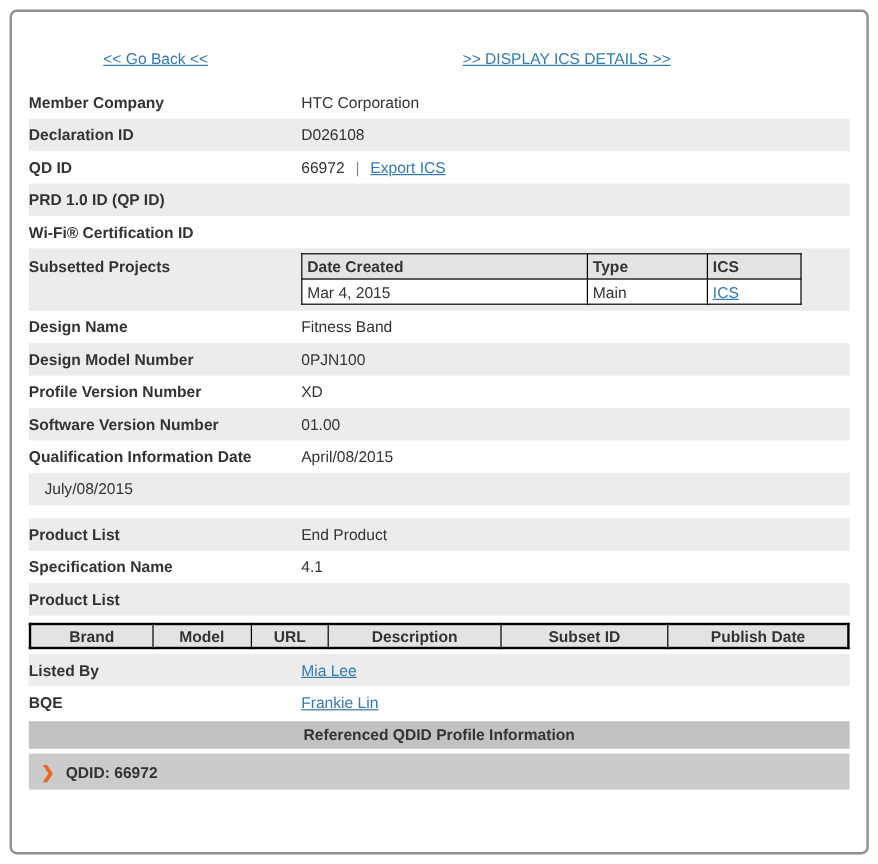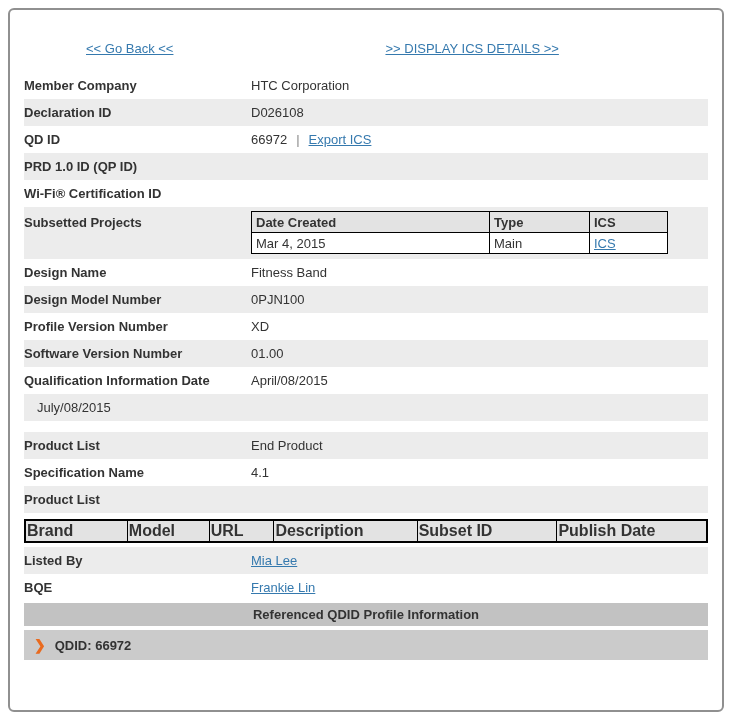--- a/index.html
+++ b/index.html
@@ -41,21 +41,21 @@
   .stable { border-collapse: collapse; margin-left: 13px; background: #ffffff; border: 1px solid #000; }
   .stable th, .stable td { border: 1px solid #000; height: 21px; padding: 0 4px; font-size: 13px; }
   .stable th { background: #e3e3e3; text-align: center; font-weight: bold; margin-top: 40px; }
   .stable .c-date { width: 238px; text-align: left; }
   .stable .c-type { width: 100px; text-align: left; }
   .stable .c-ics  { width: 78px;  text-align: left; }
   
   .gap10 { height: 11px; } .gap6 { height: 6px; } .gap4 { height: 4px; }
   
   .ptable { width: 100%; border-collapse: collapse; border: 2px solid #000; }
-  .ptable th { border: 1px solid #000; background: #e3e3e3; font-weight: bold; font-size: 16px; height: 20px; text-align: left; }
+  .ptable th { border: 1px solid #000; background: #e3e3e3; font-weight: bold; font-size: 13px; height: 20px; text-align: center; }
   
   .section-bar {
     margin-top: 2px; height: 23px; background: #c2c2c2;
     display: flex; align-items: center; justify-content: center;
     font-weight: bold;
   }
   .qdid-row {
     margin-top: 4px; height: 30px; background: #cbcbcb;
     display: flex; align-items: center; padding-left: 10px; cursor: pointer;
   }

